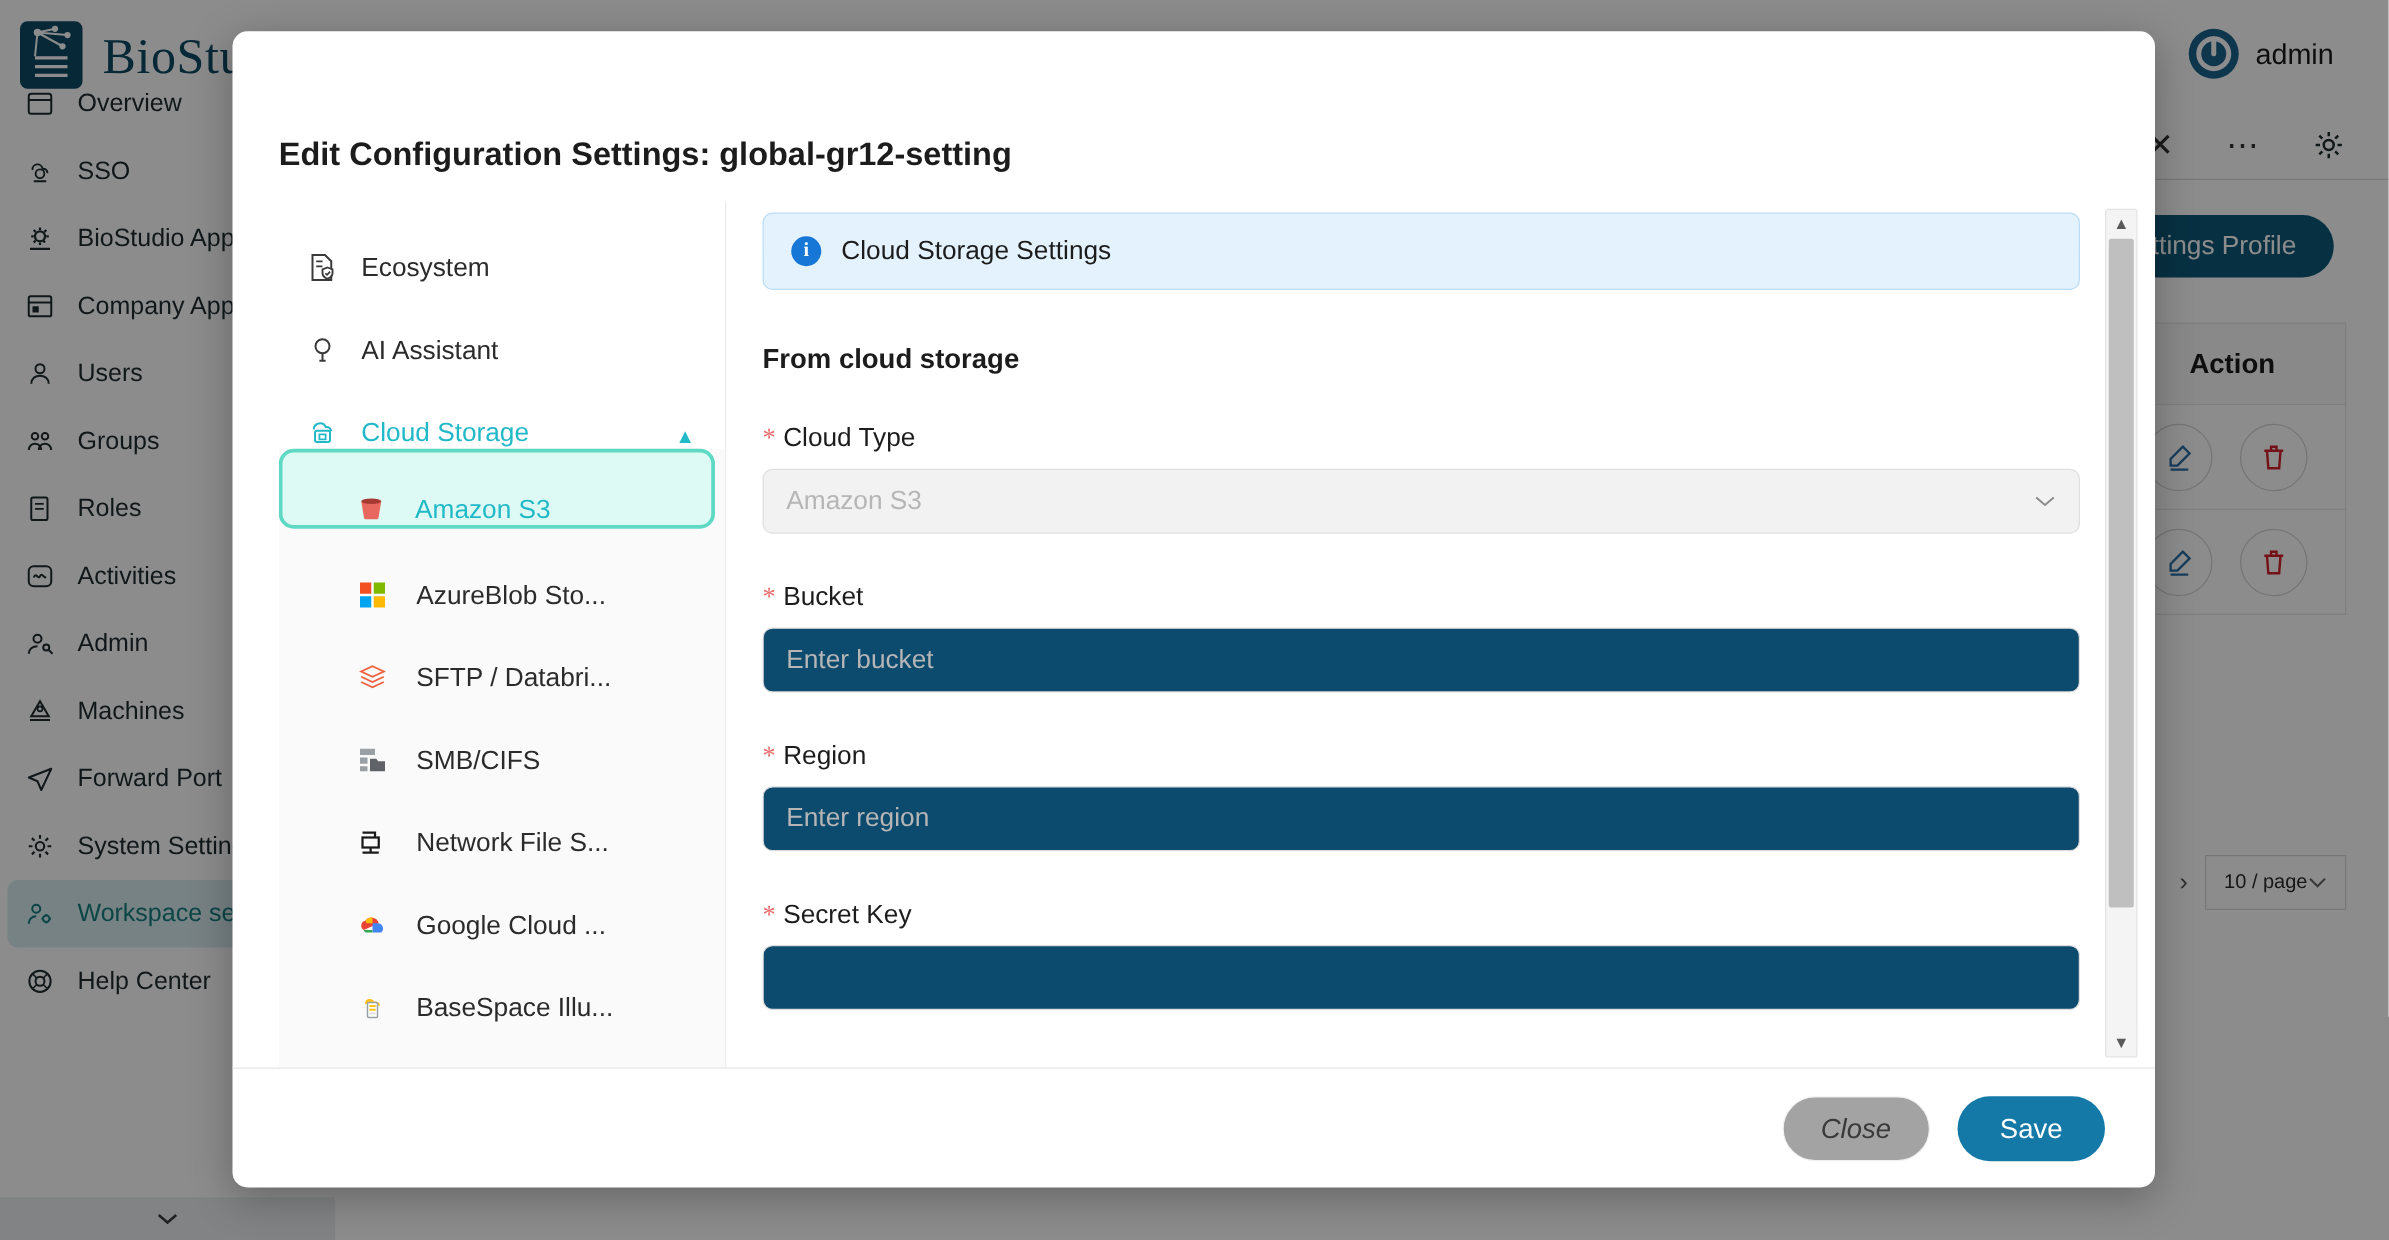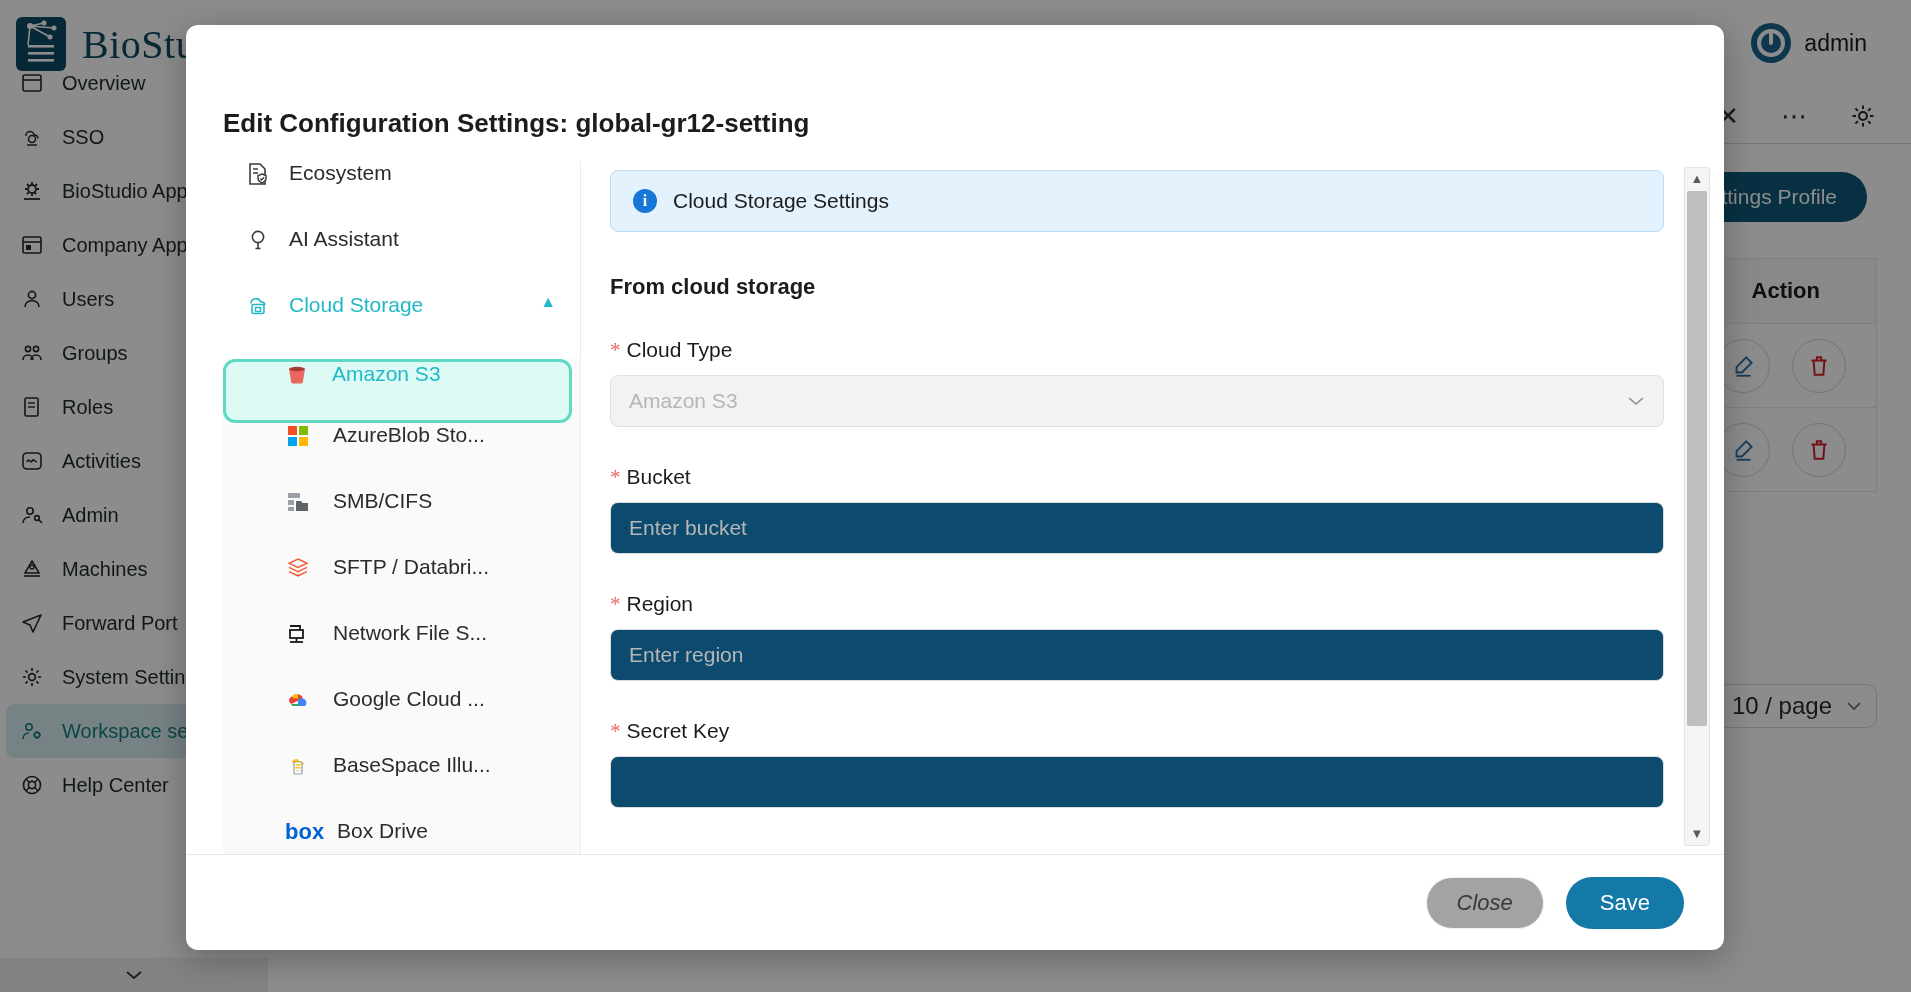--- a/index.html
+++ b/index.html
@@ -85,23 +85,23 @@
   .circ-btn {
     width: 54px; height: 54px; border-radius: 50%;
     border: 1px solid #d5d5d5; background: #fff;
     display: flex; align-items: center; justify-content: center;
   }
   .pager {
     position: absolute; right: 34px; top: 596px;
     display: flex; align-items: center; gap: 14px;
   }
   .pager-select {
-    height: 44px; border: 1px solid #d9d9d9; border-radius: 10px;
-    display: flex; align-items: center; gap: 14px; padding: 0 14px;
-    font-size: 24px; color: #2a2a2a; background: #fff;
+    height: 44px; border: 1px solid #d9d9d9; border-radius: 0;
+    display: flex; align-items: center; gap: 0; padding: 0 14px;
+    font-size: 16px; color: #2a2a2a; background: #fff;
   }
   .pager-arrow { font-size: 20px; color: #555; }
 
   
   .overlay { position: absolute; inset: 0; background: rgba(0,0,0,0.45); }
 
   
   .modal {
     position: absolute; left: 186px; top: 25px; width: 1538px; height: 925px;
     background: #ffffff; border-radius: 12px;
@@ -111,21 +111,21 @@
   .modal-title {
     font-size: 26px; font-weight: bold; color: #1c1c1c;
     padding: 42px 0 22px 37px;
     margin-top: 41px;
   }
   .modal-body { flex: 1; display: flex; min-height: 0; padding-left: 37px; }
 
   
   .mnav { width: 358px; flex: none; overflow: hidden; border-right: 1px solid #ececec; }
   .mnav-item {
-    display: flex; align-items: flex-start; gap: 18px;
+    display: flex; align-items: flex-end; gap: 18px;
     height: 66px; padding-left: 22px; font-size: 21px; color: #2b2b2b;
   }
   .mnav-item .micon { width: 26px; height: 26px; flex: none; display: block; }
   .mnav-group { color: #21b9c7; }
   .mnav-group .mlabel { color: #21b9c7; }
   .mnav-chev { margin-left: auto; margin-right: 24px; color: #21b9c7; font-size: 16px; }
   .mnav-sub {
     background: #fafafa;
   }
   .mnav-sub .mnav-item { padding-left: 62px; gap: 22px; height: 66px; font-size: 21px; color: #2b2b2b; }
@@ -445,35 +445,35 @@
               <rect x="3" y="3" width="9" height="9" fill="#f25022"></rect>
                 <rect x="14" y="3" width="9" height="9" fill="#7fba00"></rect>
               <rect x="3" y="14" width="9" height="9" fill="#00a4ef"></rect>
                 <rect x="14" y="14" width="9" height="9" fill="#ffb900"></rect>
             </svg>
             <span class="mlabel">AzureBlob Sto...</span>
           </div>
 
           <div class="mnav-item">
             <svg class="micon" viewBox="0 0 26 26">
+              <path d="M13 4l9 4.2-9 4.2-9-4.2z" fill="none" stroke="#f0603c" stroke-width="1.5"></path>
+              <path d="M4 12.4l9 4.2 9-4.2" fill="none" stroke="#f0603c" stroke-width="1.5"></path>
+              <path d="M4 16.6l9 4.2 9-4.2" fill="none" stroke="#f0603c" stroke-width="1.5"></path>
+            </svg>
+            <span class="mlabel">SFTP / Databri...</span>
+          </div>
+
+          <div class="mnav-item">
+            <svg class="micon" viewBox="0 0 26 26">
               <rect x="3" y="4" width="12" height="5" fill="#9aa0a6"></rect>
               <rect x="3" y="11" width="6" height="5" fill="#9aa0a6"></rect>
               <rect x="3" y="18" width="6" height="4" fill="#9aa0a6"></rect>
               <path d="M11 12h5l1.6 2H23v8H11z" fill="#5f6368"></path>
             </svg>
             <span class="mlabel">SMB/CIFS</span>
-          </div>
-
-          <div class="mnav-item">
-            <svg class="micon" viewBox="0 0 26 26">
-              <path d="M13 4l9 4.2-9 4.2-9-4.2z" fill="none" stroke="#f0603c" stroke-width="1.5"></path>
-              <path d="M4 12.4l9 4.2 9-4.2" fill="none" stroke="#f0603c" stroke-width="1.5"></path>
-              <path d="M4 16.6l9 4.2 9-4.2" fill="none" stroke="#f0603c" stroke-width="1.5"></path>
-            </svg>
-            <span class="mlabel">SFTP / Databri...</span>
           </div>
 
           <div class="mnav-item">
             <svg class="micon" viewBox="0 0 26 26">
               <path d="M5 5h10v4" fill="none" stroke="#1a1a1a" stroke-width="1.8"></path>
               <rect x="5" y="9" width="13" height="8" fill="none" stroke="#1a1a1a" stroke-width="1.8"></rect>
               <line x1="11.5" y1="17" x2="11.5" y2="20.5" stroke="#1a1a1a" stroke-width="1.8"></line>
               <line x1="5" y1="21" x2="18" y2="21" stroke="#1a1a1a" stroke-width="1.8"></line>
             </svg>
             <span class="mlabel">Network File S...</span>

